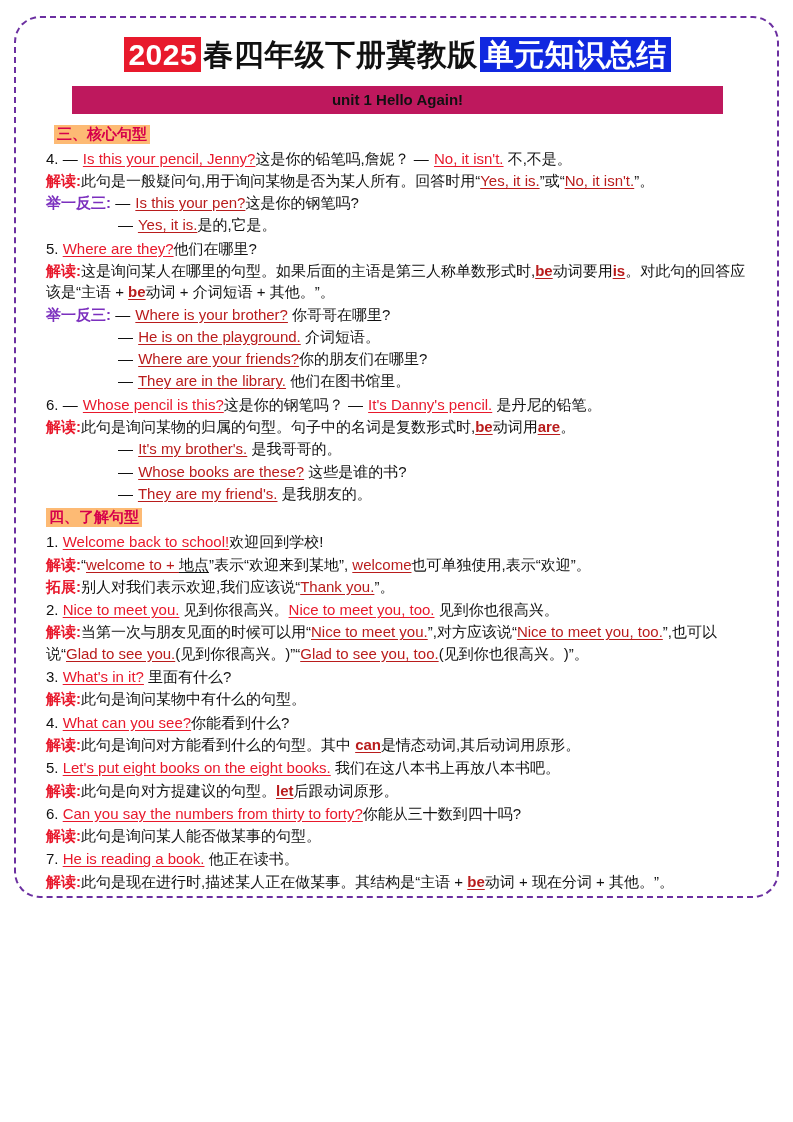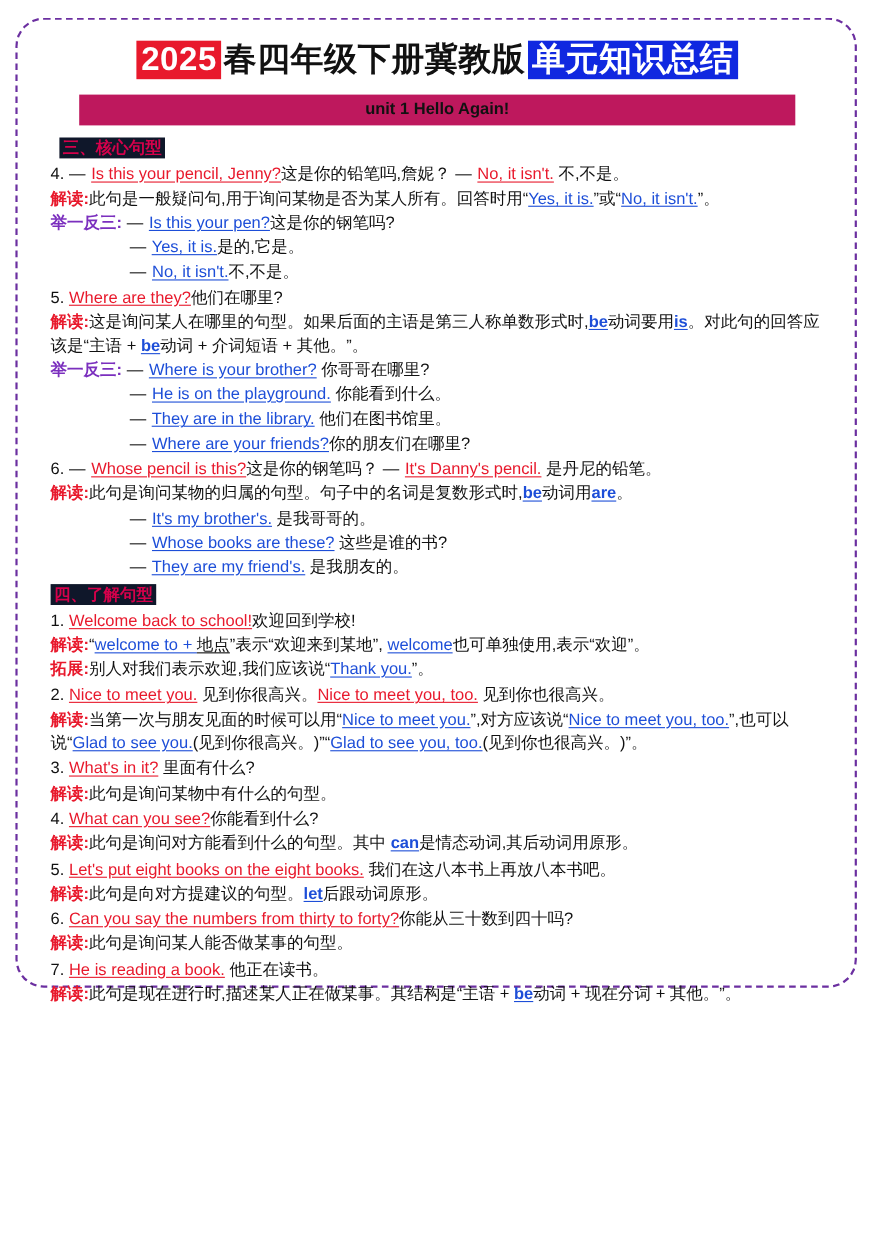--- a/index.html
+++ b/index.html
@@ -69,38 +69,38 @@
     font-size: 15px;
     font-weight: bold;
     color: #111;
     padding: 5px 0 6px 0;
     margin: 0 26px 8px 26px;
   }
 
   
   .sec-head {
     display: inline-block;
-    background: #0f172a;
+    background: #fdba74;
     color: #d6004b;
     font-weight: bold;
     font-size: 15px;
     padding: 0 3px;
     margin: 3px 0 2px 8px;
   }
   .sec-head.indent0 { margin-left: 0; }
 
   
   .line {
     font-size: 15px;
     line-height: 1.42;
     color: #111;
     margin: 1px 0;
   }
   .red { color: #e8192c; }
-  .blue { color: #1d4ed8; margin-top: 16px; }
+  .blue { color: #b91c1c; margin-top: 16px; }
   .black { color: #111111; }
   .u { text-decoration: underline; text-underline-offset: 2px; }
   .b { font-weight: bold; }
   .dash { letter-spacing: 1px; }
 
   .sub {
     font-size: 15px;
     line-height: 1.42;
     margin: 1px 0 1px 0;
   }
@@ -167,54 +167,50 @@
         </div>
         <div class="sub sub-indent">
           <span class="label-jyfs">举一反三:</span>
           <span class="black dash">—</span>
           <span class="blue u">Is this your pen?</span><span class="black">这是你的钢笔吗?</span>
         </div>
         <div class="ex-line">
           <span class="black dash">—</span>
           <span class="blue u">Yes, it is.</span><span class="cn">是的,它是。</span>
         </div>
-        <div class="ex-line">
-          <span class="black dash">—</span>
-          <span class="blue u">No, it isn't.</span><span class="cn">不,不是。</span>
-        </div>
       </div>
 
       
       <div>
         <div class="num-line">
           <span class="black">5.</span>
           <span class="red u">Where are they?</span><span class="black">他们在哪里?</span>
         </div>
         <div class="line">
           <span class="label-jd">解读:</span><span class="black">这是询问某人在哪里的句型。如果后面的主语是第三人称单数形式时,</span><span class="blue u b">be</span><span class="black">动词要用</span><span class="blue u b">is</span><span class="black">。对此句的回答应该是“主语 + </span><span class="blue u b">be</span><span class="black">动词 + 介词短语 + 其他。”。</span>
         </div>
         <div class="sub sub-indent">
           <span class="label-jyfs">举一反三:</span>
           <span class="black dash">—</span>
           <span class="blue u">Where is your brother?</span>
           <span class="black">你哥哥在哪里?</span>
         </div>
         <div class="ex-line">
           <span class="black dash">—</span>
           <span class="blue u">He is on the playground.</span>
-          <span class="cn">你能看到什么。</span>
+          <span class="cn">介词短语。</span>
+        </div>
+        <div class="ex-line">
+          <span class="black dash">—</span>
+          <span class="blue u">Where are your friends?</span><span class="cn">你的朋友们在哪里?</span>
         </div>
         <div class="ex-line">
           <span class="black dash">—</span>
           <span class="blue u">They are in the library.</span>
           <span class="cn">他们在图书馆里。</span>
-        </div>
-        <div class="ex-line">
-          <span class="black dash">—</span>
-          <span class="blue u">Where are your friends?</span><span class="cn">你的朋友们在哪里?</span>
         </div>
       </div>
 
       
       <div>
         <div class="num-line">
           <span class="black">6.</span>
           <span class="black dash">—</span>
           <span class="red u">Whose pencil is this?</span><span class="black">这是你的钢笔吗？</span>
           <span class="black dash">—</span>

